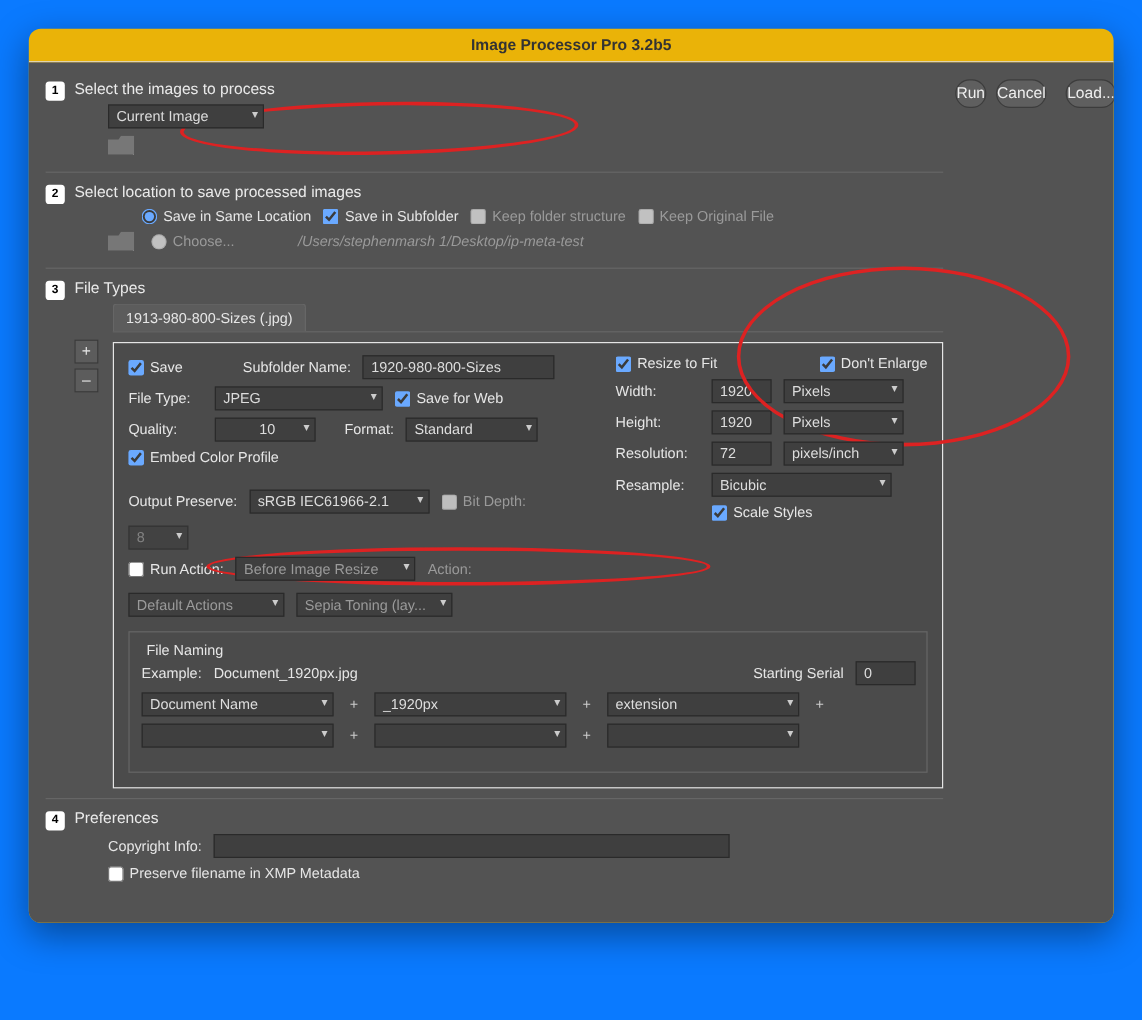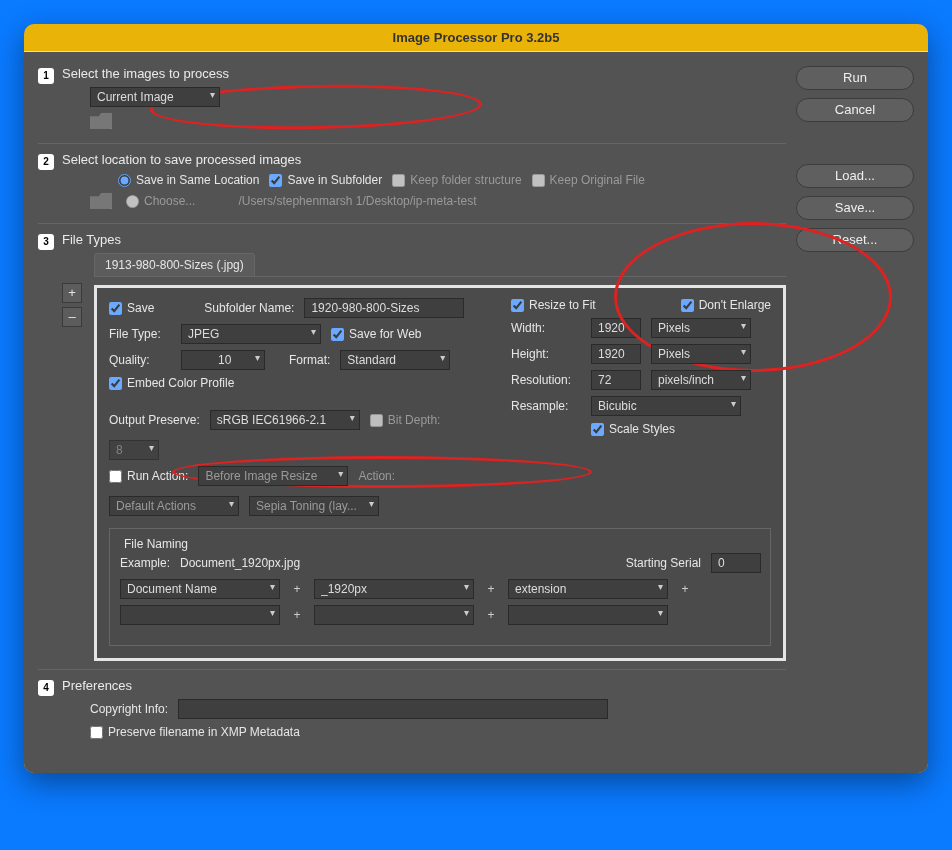--- a/index.html
+++ b/index.html
@@ -2,21 +2,21 @@
 <html><head>
 <meta charset="utf-8">
 <style>
   * { box-sizing: border-box; margin: 0; padding: 0; font-family: -apple-system, "Helvetica Neue", Arial, sans-serif; }
   body { background: #0a7aff; width: 952px; height: 850px; padding: 24px; }
   .window { background: #eab308; border-radius: 10px; box-shadow: 0 10px 30px rgba(0,0,0,0.4); overflow: hidden; }
   .titlebar { height: 28px; line-height: 28px; text-align: center; font-size: 13px; font-weight: 600; color: #333; border-bottom: 1px solid #ddd; }
   .content { background: #535353; padding: 14px 14px 20px 14px; color: #e6e6e6; font-size: 12px; }
   .layout { display: flex; gap: 10px; }
   .main { flex: 1; }
-  .side { width: 118px; display: flex; flex-direction: column; gap: 8px; }
+  .side { width: 118px; display: flex; flex-direction: row; gap: 8px; }
   .btn { background: #5f5f5f; border: 1px solid #3c3c3c; border-radius: 12px; color: #eee; font-size: 13px; height: 24px; line-height: 22px; text-align: center; cursor: pointer; }
   .step { display: flex; align-items: flex-start; gap: 8px; margin-bottom: 8px; border-top: 1px solid #666; padding-top: 8px; }
   .step.first { border-top: none; padding-top: 0; }
   .badge { background: #fff; color: #000; width: 16px; height: 16px; border-radius: 3px; font-size: 10px; font-weight: 700; text-align: center; line-height: 16px; flex: none; margin-top: 2px; }
   .step-body { flex: 1; }
   .title { font-size: 13px; color: #eaeaea; margin-bottom: 6px; }
   .row { display: flex; align-items: center; gap: 10px; flex-wrap: wrap; margin-bottom: 6px; }
   .indent { margin-left: 28px; }
   .indent2 { margin-left: 56px; }
   .select { background: #3f3f3f; border: 1px solid #2a2a2a; color: #ddd; font-size: 12px; height: 20px; padding: 0 18px 0 6px; position: relative; appearance: none; }
@@ -28,21 +28,21 @@
   .radio { display: inline-flex; align-items: center; gap: 5px; cursor: pointer; }
   .radio input { width: 13px; height: 13px; accent-color: #6aa9ff; }
   .muted { color: #9a9a9a; }
   .folder-icon { display:inline-block; width:22px; height:16px; background:#777; clip-path: polygon(0 20%,40% 20%,50% 0,100% 0,100% 100%,0 100%); position:relative; margin-right:4px; vertical-align:middle;}
   .folder-icon::after{content:"→";position:absolute;right:-2px;bottom:-4px;font-size:9px;color:#ccc;}
   .tabbar { display: flex; gap: 2px; border-bottom: 1px solid #666; margin-bottom: 8px; align-items:center; }
   .tab { background: #5c5c5c; padding: 4px 10px; font-size: 12px; border: 1px solid #666; border-bottom: none; border-radius: 3px 3px 0 0; cursor: pointer; }
   .addremove { display: flex; flex-direction: column; gap: 4px; margin-right: 6px; }
   .sq { width: 20px; height: 20px; background: #5c5c5c; border: 1px solid #3a3a3a; text-align: center; line-height: 18px; font-size: 13px; cursor: pointer; }
   .panel-area { display: flex; gap: 6px; }
-  .panel { flex: 1; border: 3px solid #e5e5e5; background: #4b4b4b; padding: 10px 12px 12px 12px; }
+  .panel { flex: 1; border: 1px solid #e5e5e5; background: #4b4b4b; padding: 10px 12px 12px 12px; }
   .grid2 { display: flex; gap: 20px; }
   .leftcol { flex: 1; }
   .rightcol { width: 260px; }
   .rlabel { display: inline-block; width: 70px; }
   .fieldset { border: 1px solid #666; padding: 8px 9px 14px 10px; margin-top: 6px; }
   .fieldset-title { font-size: 12px; margin-bottom: 2px; margin-top:-16px; background:#4b4b4b; display:inline-block; padding:0 4px; }
   .plus { display:inline-block; width:14px; text-align:center; color:#ccc; }
   .ellipse { position: absolute; border: 3px solid #d22; border-radius: 50%; pointer-events: none; }
   .rel { position: relative; }
 </style>
@@ -94,21 +94,21 @@
                   <input type="checkbox" disabled="" style="">
                   <span>Keep Original File</span>
                 </label>
             </div>
             <div class="row indent">
               <span class="folder-icon"></span>
               <label class="radio muted">
                   <input type="radio" disabled="" style="">
                   <span>Choose...</span>
                 </label>
-              <span class="muted" style="margin-left:33px;">/Users/stephenmarsh 1/Desktop/ip-meta-test</span>
+              <span class="muted" style="margin-left:43px;font-style:italic;">/Users/stephenmarsh 1/Desktop/ip-meta-test</span>
             </div>
           </div>
         </div>
 
         <div class="step">
           <div class="badge">3</div>
           <div class="step-body">
             <div class="title">File Types</div>
 
             <div class="panel-area">

